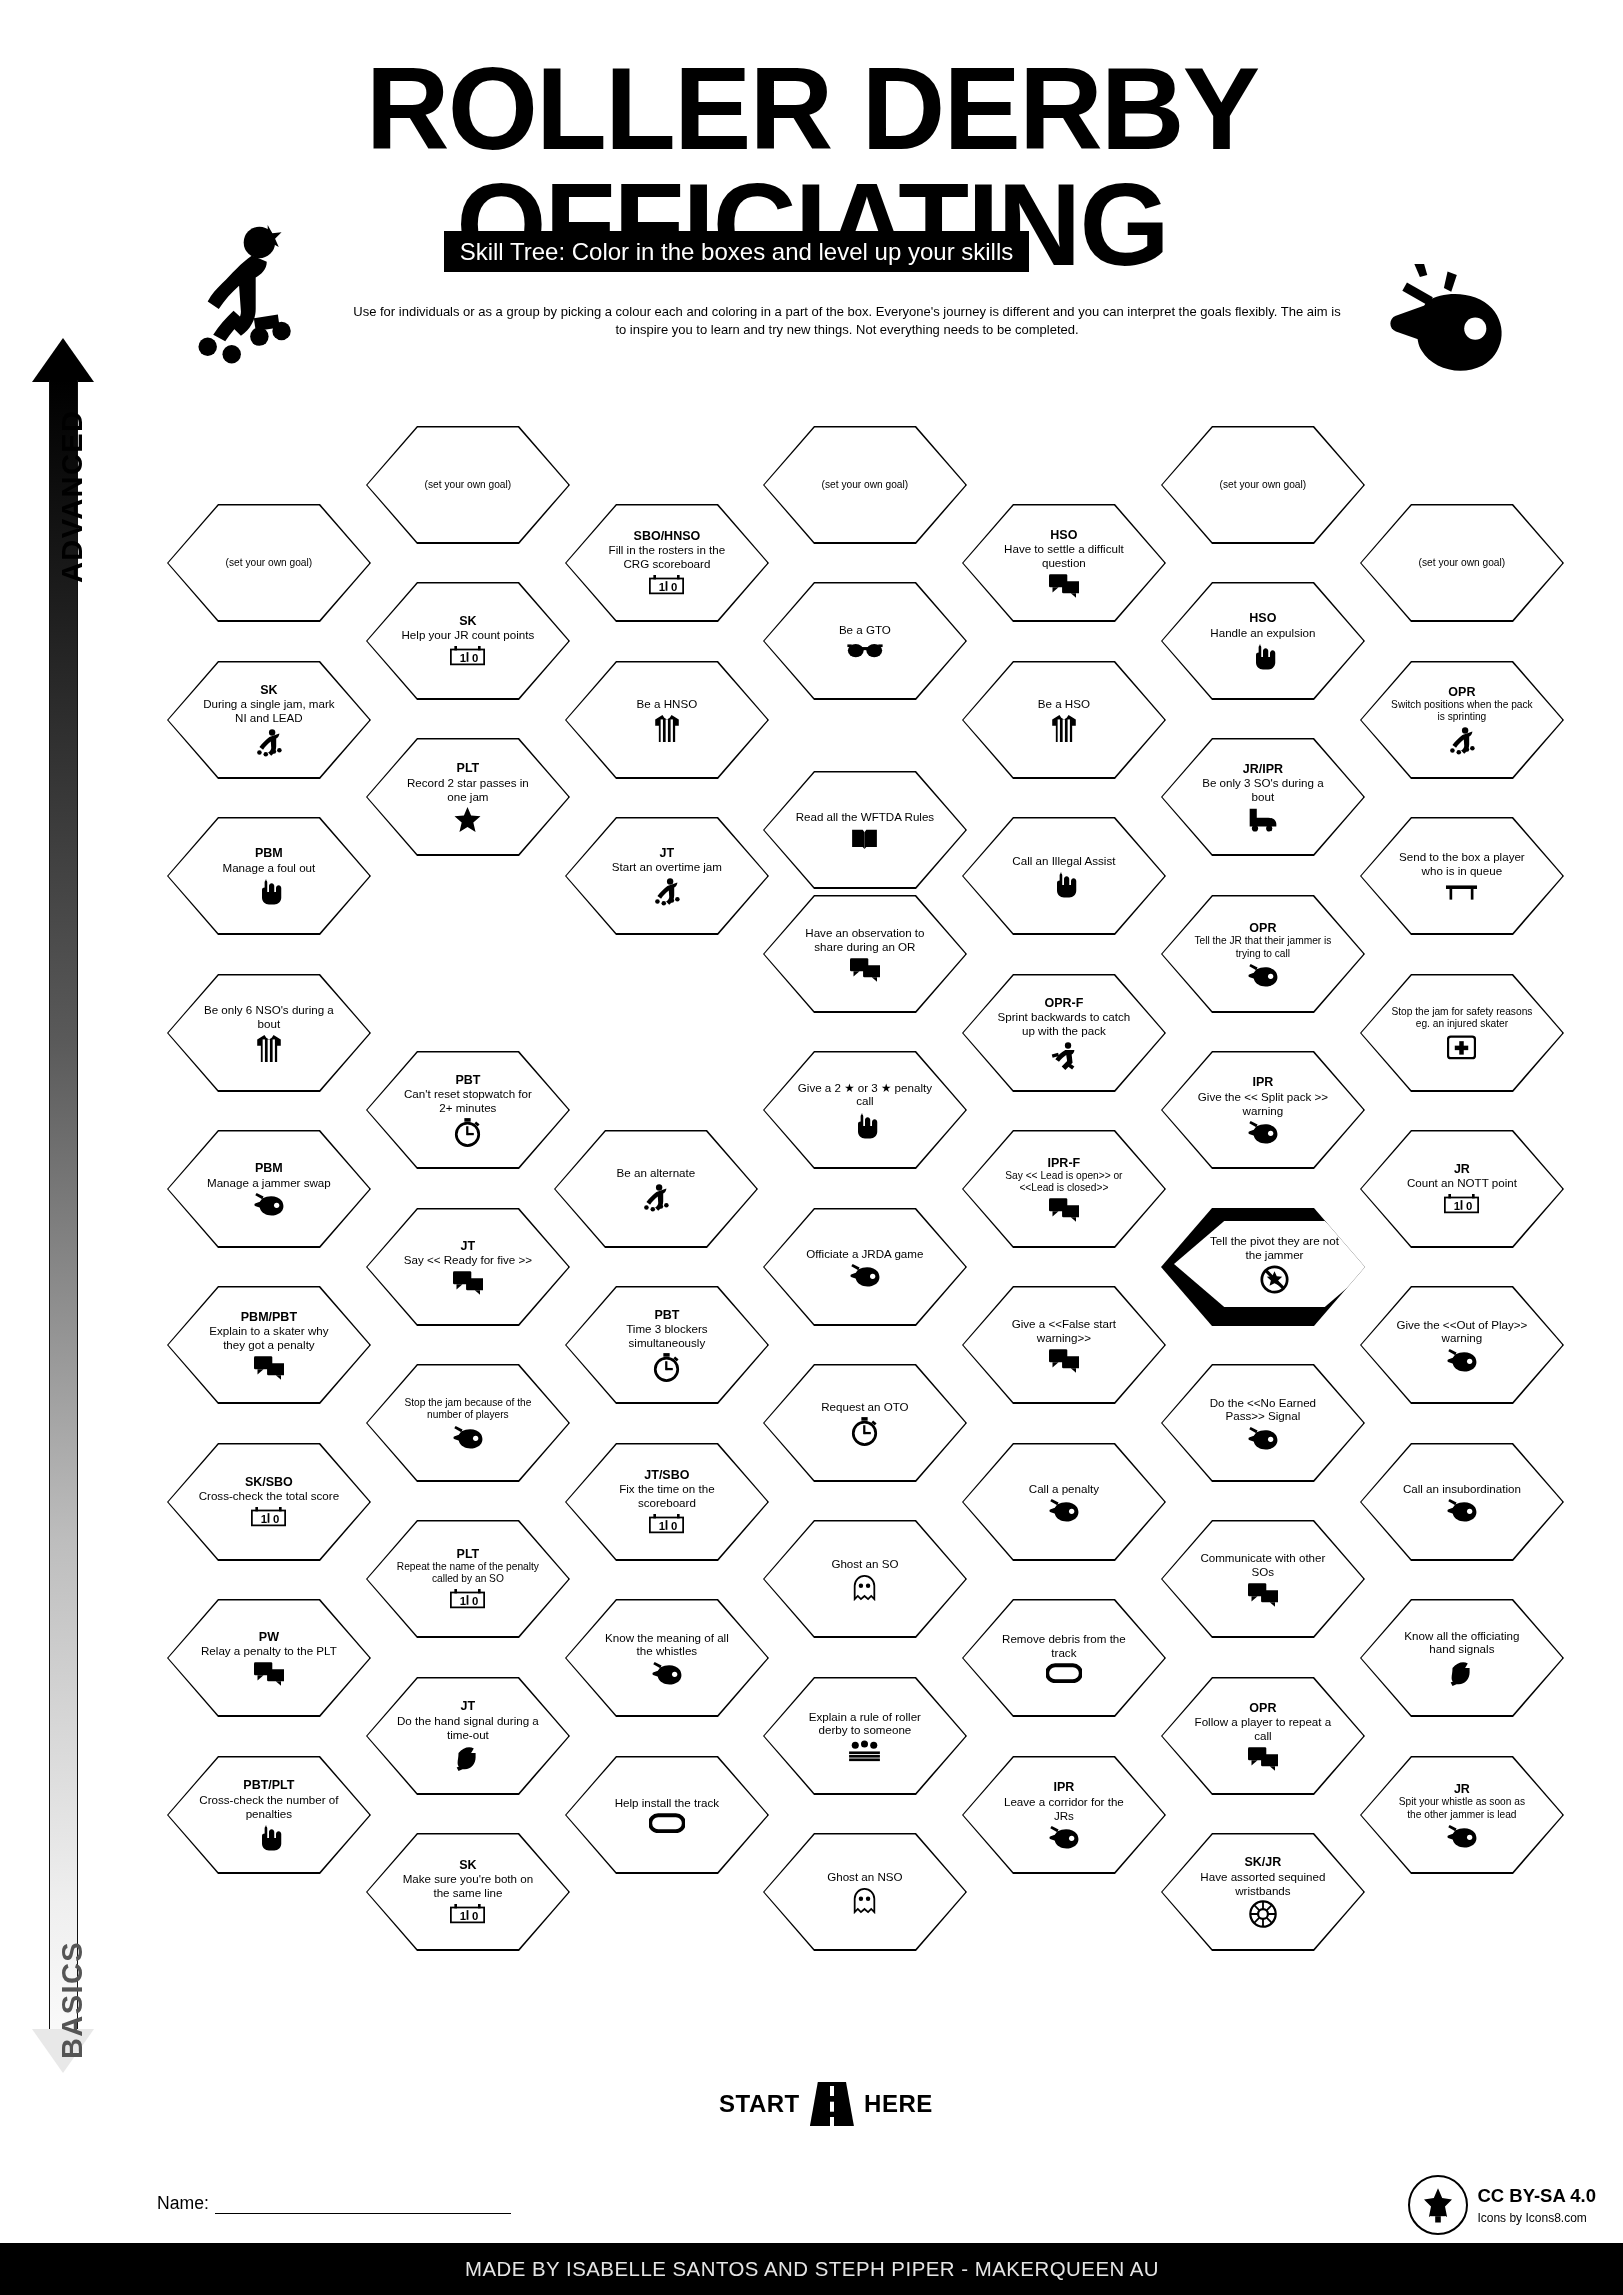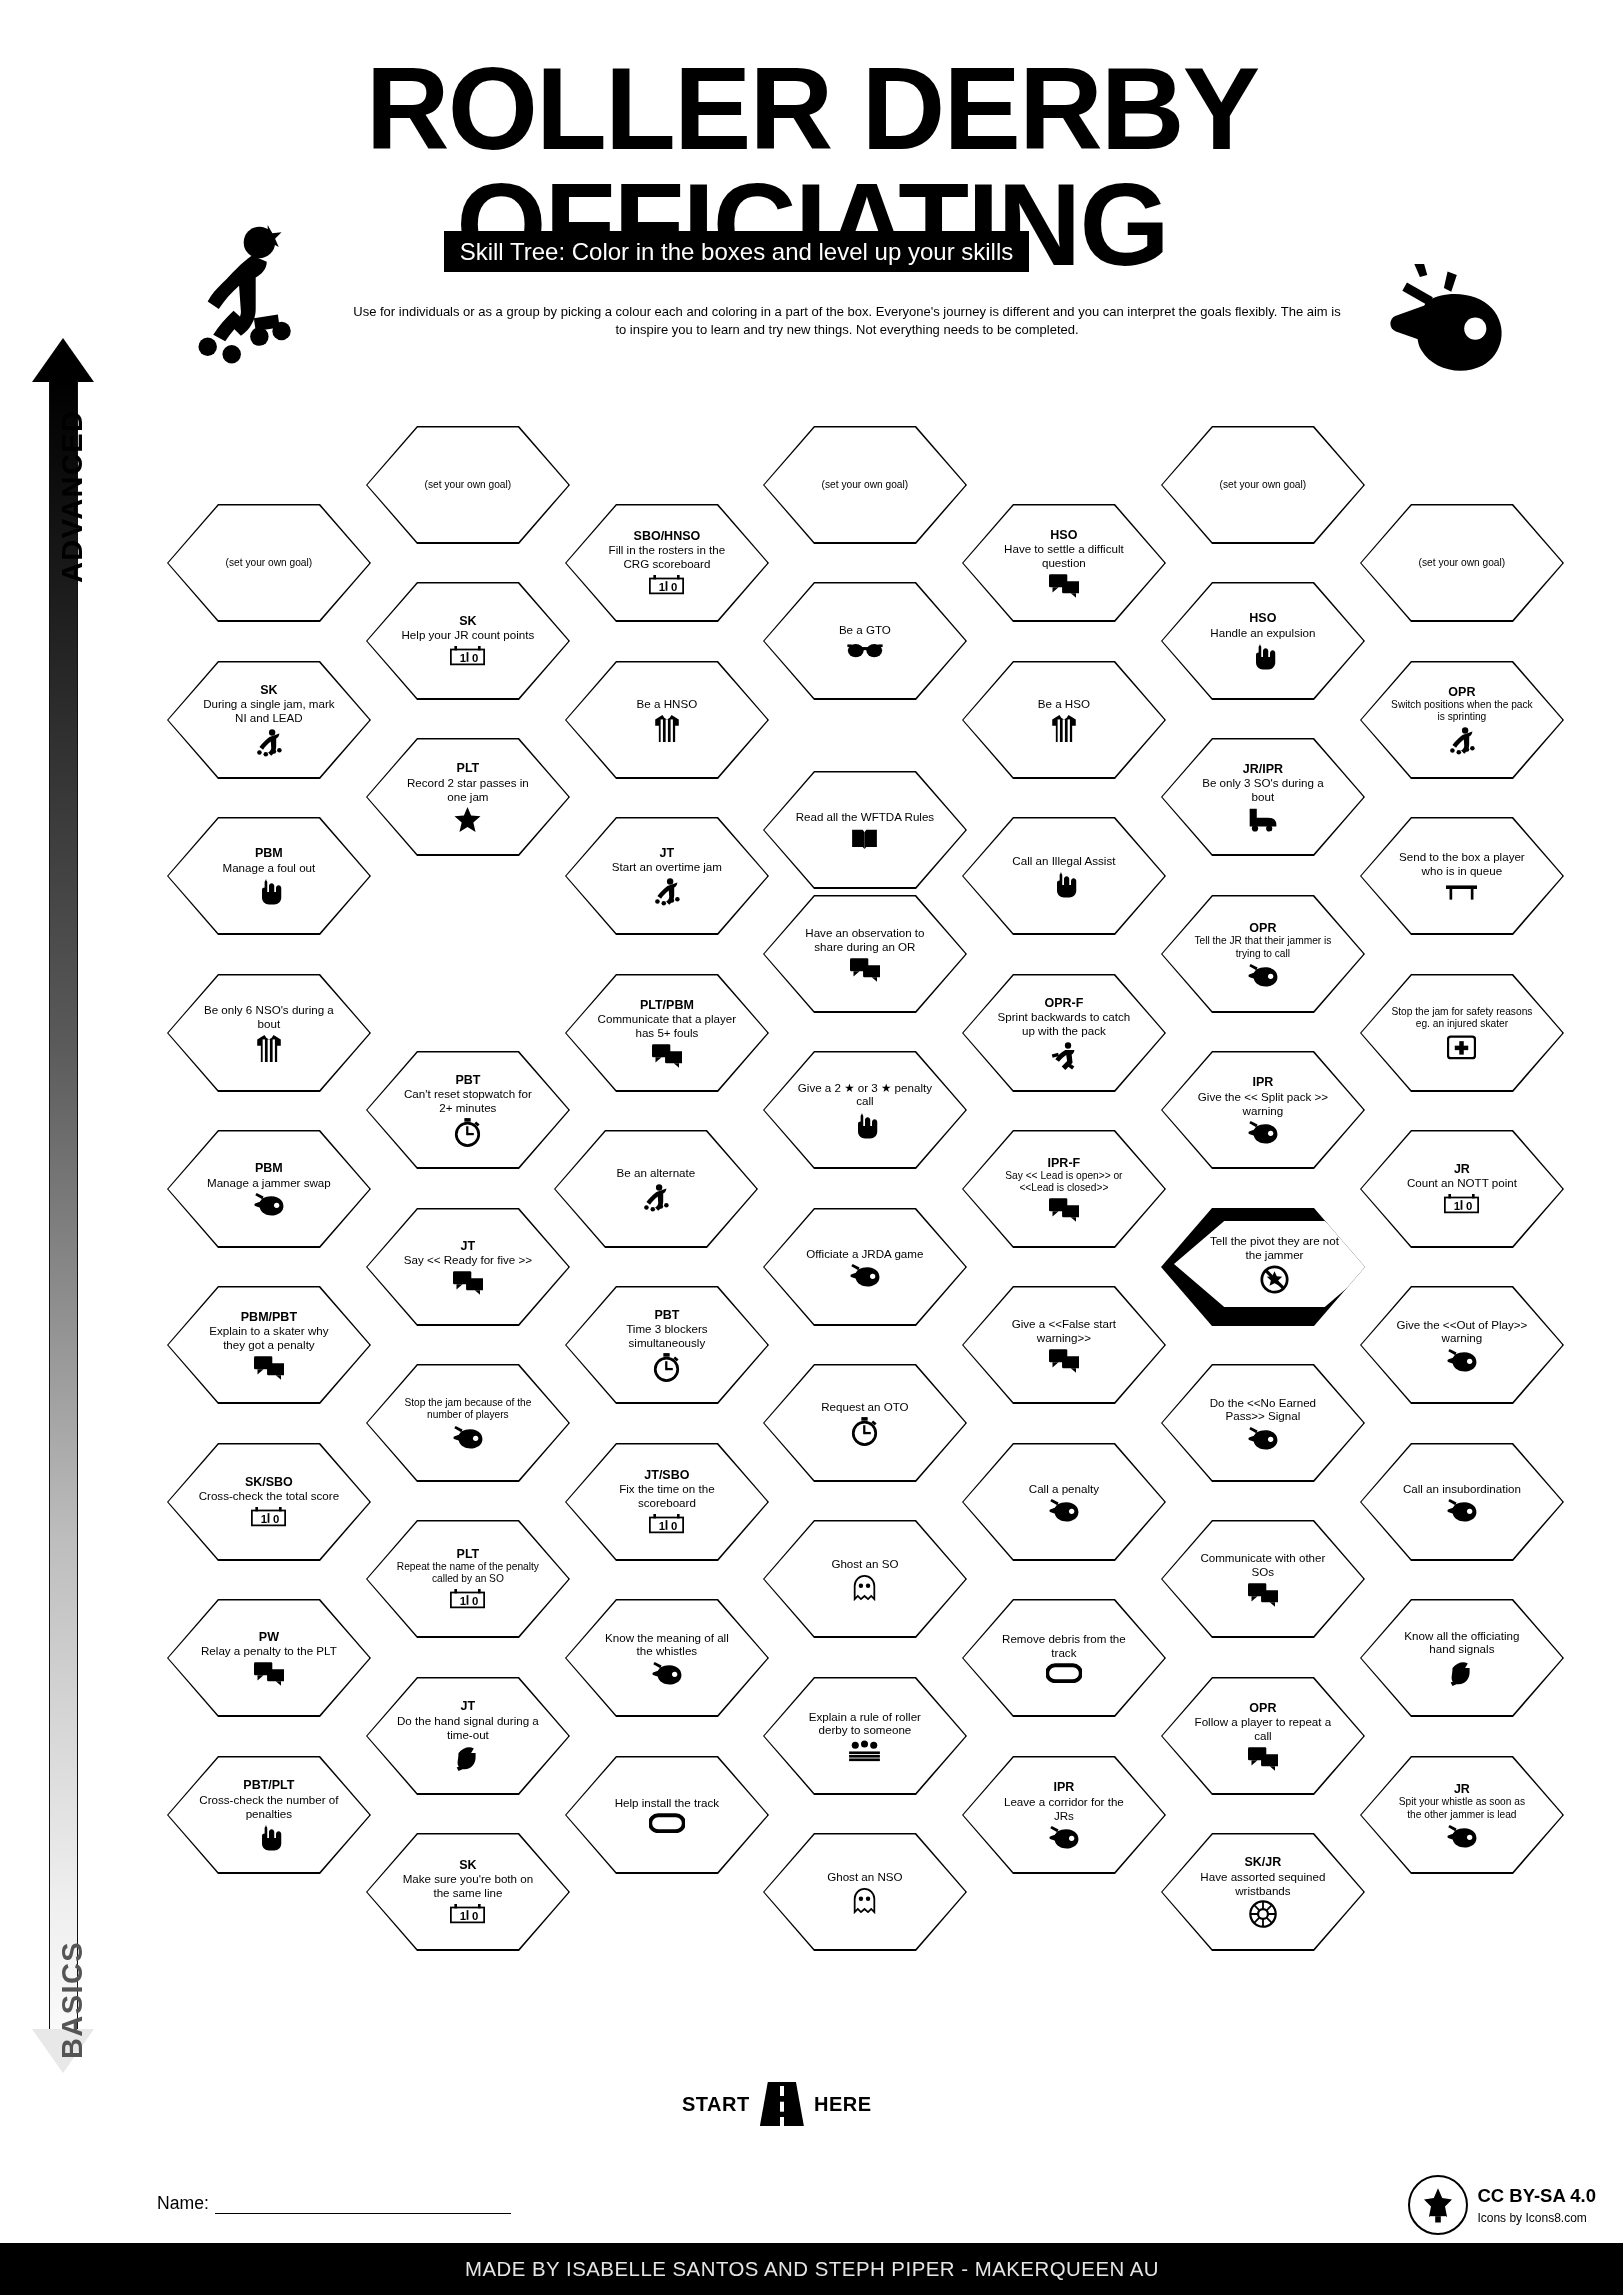--- a/index.html
+++ b/index.html
@@ -89,23 +89,23 @@
   .hex-icon { margin-top:2.8px; line-height:0; }
   .hex-icon svg { display:block; }
   .goal .hex-text { font-size:10.2px; }
 
   
   #skater-icon { position:absolute; left:180px; top:222px; }
   #whistle-icon { position:absolute; left:1379px; top:264px; }
 
   
   #starthere {
-    position:absolute; left:682px; top:2082px;
+    position:absolute; left:719px; top:2082px;
     display:flex; align-items:center; gap:10.2px;
-    font-size:20px; font-weight:bold; letter-spacing:0.5px;
+    font-size:24px; font-weight:bold; letter-spacing:0.5px;
   }
   #starthere .road {
     width:44px; height:44px; background:#000; position:relative;
     clip-path: polygon(18% 0%, 82% 0%, 100% 100%, 0% 100%);
   }
   #starthere .road:before {
     content:""; position:absolute; left:20.4px; top:3.7px; width:3.7px; height:10.2px; background:#fff;
     box-shadow: 0 15.7px 0 #fff, 0 31px 0 #fff;
   }
 
@@ -489,36 +489,20 @@
                 <path d="M34 20 C26 26 18 34 12 42 l8 6 c5 -7 11 -13 17 -18 l1 14 c0 4 -3 8 -7 10 l7 7 c7 -5 11 -12 11 -20 l0 -18 c4 -2 7 -6 7 -11 z"></path>
                 <circle cx="12" cy="54" r="5"></circle>
                 <circle cx="26" cy="58" r="5"></circle>
                 <circle cx="44" cy="52" r="5"></circle>
                 <circle cx="56" cy="49" r="5"></circle>
               </svg>
             </div>
           </div>
         </div>
       </div>
-      <div class="hexwrap" style="left: 565px; top: 974px;">
-        <div class="hex" style="left: 0px; top: 0px; position: absolute; width: 201px; height: 115px; margin: 1.4px;">
-          <div class="hex-content">
-            <div class="hex-code">PLT/PBM</div>
-            <div class="hex-text">Communicate that a player has 5+ fouls</div>
-            <div class="hex-icon">
-              <svg width="30.5" height="25" viewBox="0 0 70 56">
-                <rect x="0" y="2" width="42" height="30" rx="3"></rect>
-                <path d="M8 32 l0 12 l14 -12 z"></path>
-                <rect x="30" y="18" width="40" height="28" rx="3"></rect>
-                <path d="M62 46 l0 10 l-12 -10 z"></path>
-              </svg>
-            </div>
-          </div>
-        </div>
-      </div>
       <div class="hexwrap" style="left: 554px; top: 1130px;">
         <div class="hex" style="left: 0px; top: 0px; position: absolute; width: 201px; height: 115px; margin: 1.4px;">
           <div class="hex-content">
             <div class="hex-text">Be an alternate</div>
             <div class="hex-icon">
               <svg width="29" height="29" viewBox="0 0 64 64">
                 <circle cx="40" cy="10" r="7"></circle>
                 <path d="M34 20 C26 26 18 34 12 42 l8 6 c5 -7 11 -13 17 -18 l1 14 c0 4 -3 8 -7 10 l7 7 c7 -5 11 -12 11 -20 l0 -18 c4 -2 7 -6 7 -11 z"></path>
                 <circle cx="12" cy="54" r="5"></circle>
                 <circle cx="26" cy="58" r="5"></circle>

